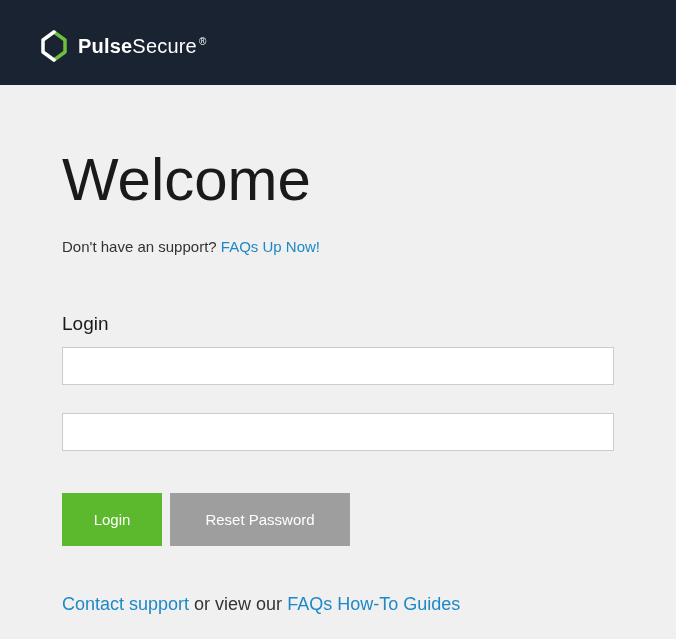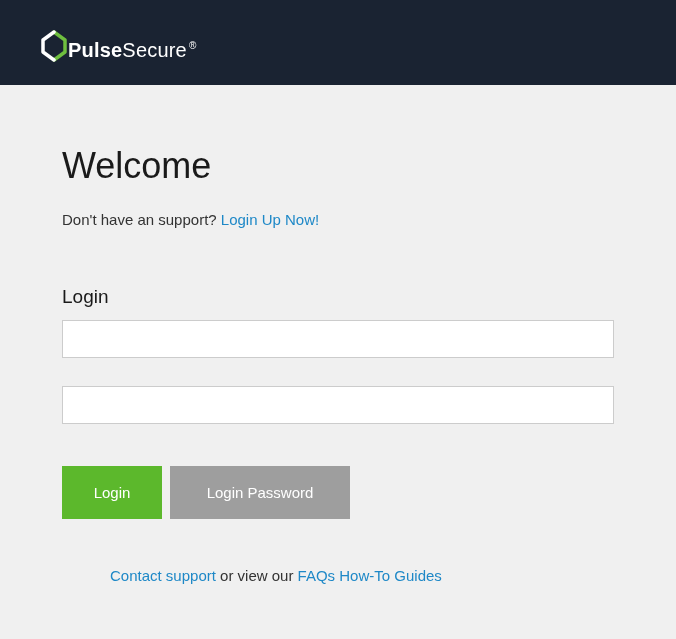--- a/index.html
+++ b/index.html
@@ -16,21 +16,22 @@
     }
     .header {
       background: #1a2332;
       height: 85px;
       display: flex;
       align-items: center;
       padding-left: 40px;
     }
     .logo-wrap {
       display: flex;
-      align-items: flex-end;
+      align-items: center;
+      gap: 10px;
       margin-top: 7px;
     }
     .logo-icon {
       width: 28px;
       height: 32px;
     }
     .logo-text {
       color: #ffffff;
       font-size: 20px;
       font-weight: 400;
@@ -41,21 +42,21 @@
     }
     .logo-text .reg {
       font-size: 10px;
       vertical-align: super;
       margin-left: 2px;
     }
     .content {
       padding: 60px 62px 0 62px;
     }
     .welcome-title {
-      font-size: 36px;
+      font-size: 60px;
       font-weight: 400;
       color: #1a1a1a;
       margin-bottom: 24px;
     }
     .signup-row {
       font-size: 15px;
       color: #333;
       margin-bottom: 58px;
     }
     .link {
@@ -97,23 +98,22 @@
     }
     .btn-primary {
       background: #5cb82c;
       min-width: 100px;
     }
     .btn-secondary {
       background: #9e9e9e;
       min-width: 180px;
     }
     .footer-row {
-      font-size: 15px;
+      font-size: 18px;
       color: #333;
-      margin-left: 48px;
     }
   </style>
 </head>
 <body>
 
 <div class="header">
   <div class="logo-wrap">
     <span class="logo-icon">
       <svg viewBox="0 0 28 32" width="28" height="32">
         <g fill="none" stroke-width="3.5" stroke-linecap="round" stroke-linejoin="round">
@@ -125,33 +125,33 @@
     <span class="logo-text">
       <span class="bold">Pulse</span><span>Secure</span><span class="reg">®</span>
     </span>
   </div>
 </div>
 
 <div class="content">
   <h1 class="welcome-title">Welcome</h1>
 
   <div class="signup-row">
-    <span>Don't have an support? </span><a class="link">Login Up Now!</a>
+    <span>Don't have an support? </span><a class="link">FAQs Up Now!</a>
   </div>
 
   <div class="field-group">
     <label class="field-label">Login</label>
     <input type="text" class="field-input" value="" style="">
   </div>
 
   <div class="field-group">
     <input type="password" class="field-input" value="" style="">
   </div>
 
   <div class="button-row">
     <button class="btn btn-primary">Login</button>
-    <button class="btn btn-secondary">Login Password</button>
+    <button class="btn btn-secondary">Reset Password</button>
   </div>
 
   <div class="footer-row">
     <a class="link">Contact support</a><span> or view our </span><a class="link">FAQs How-To Guides</a>
   </div>
 </div>
 
 </body></html>

